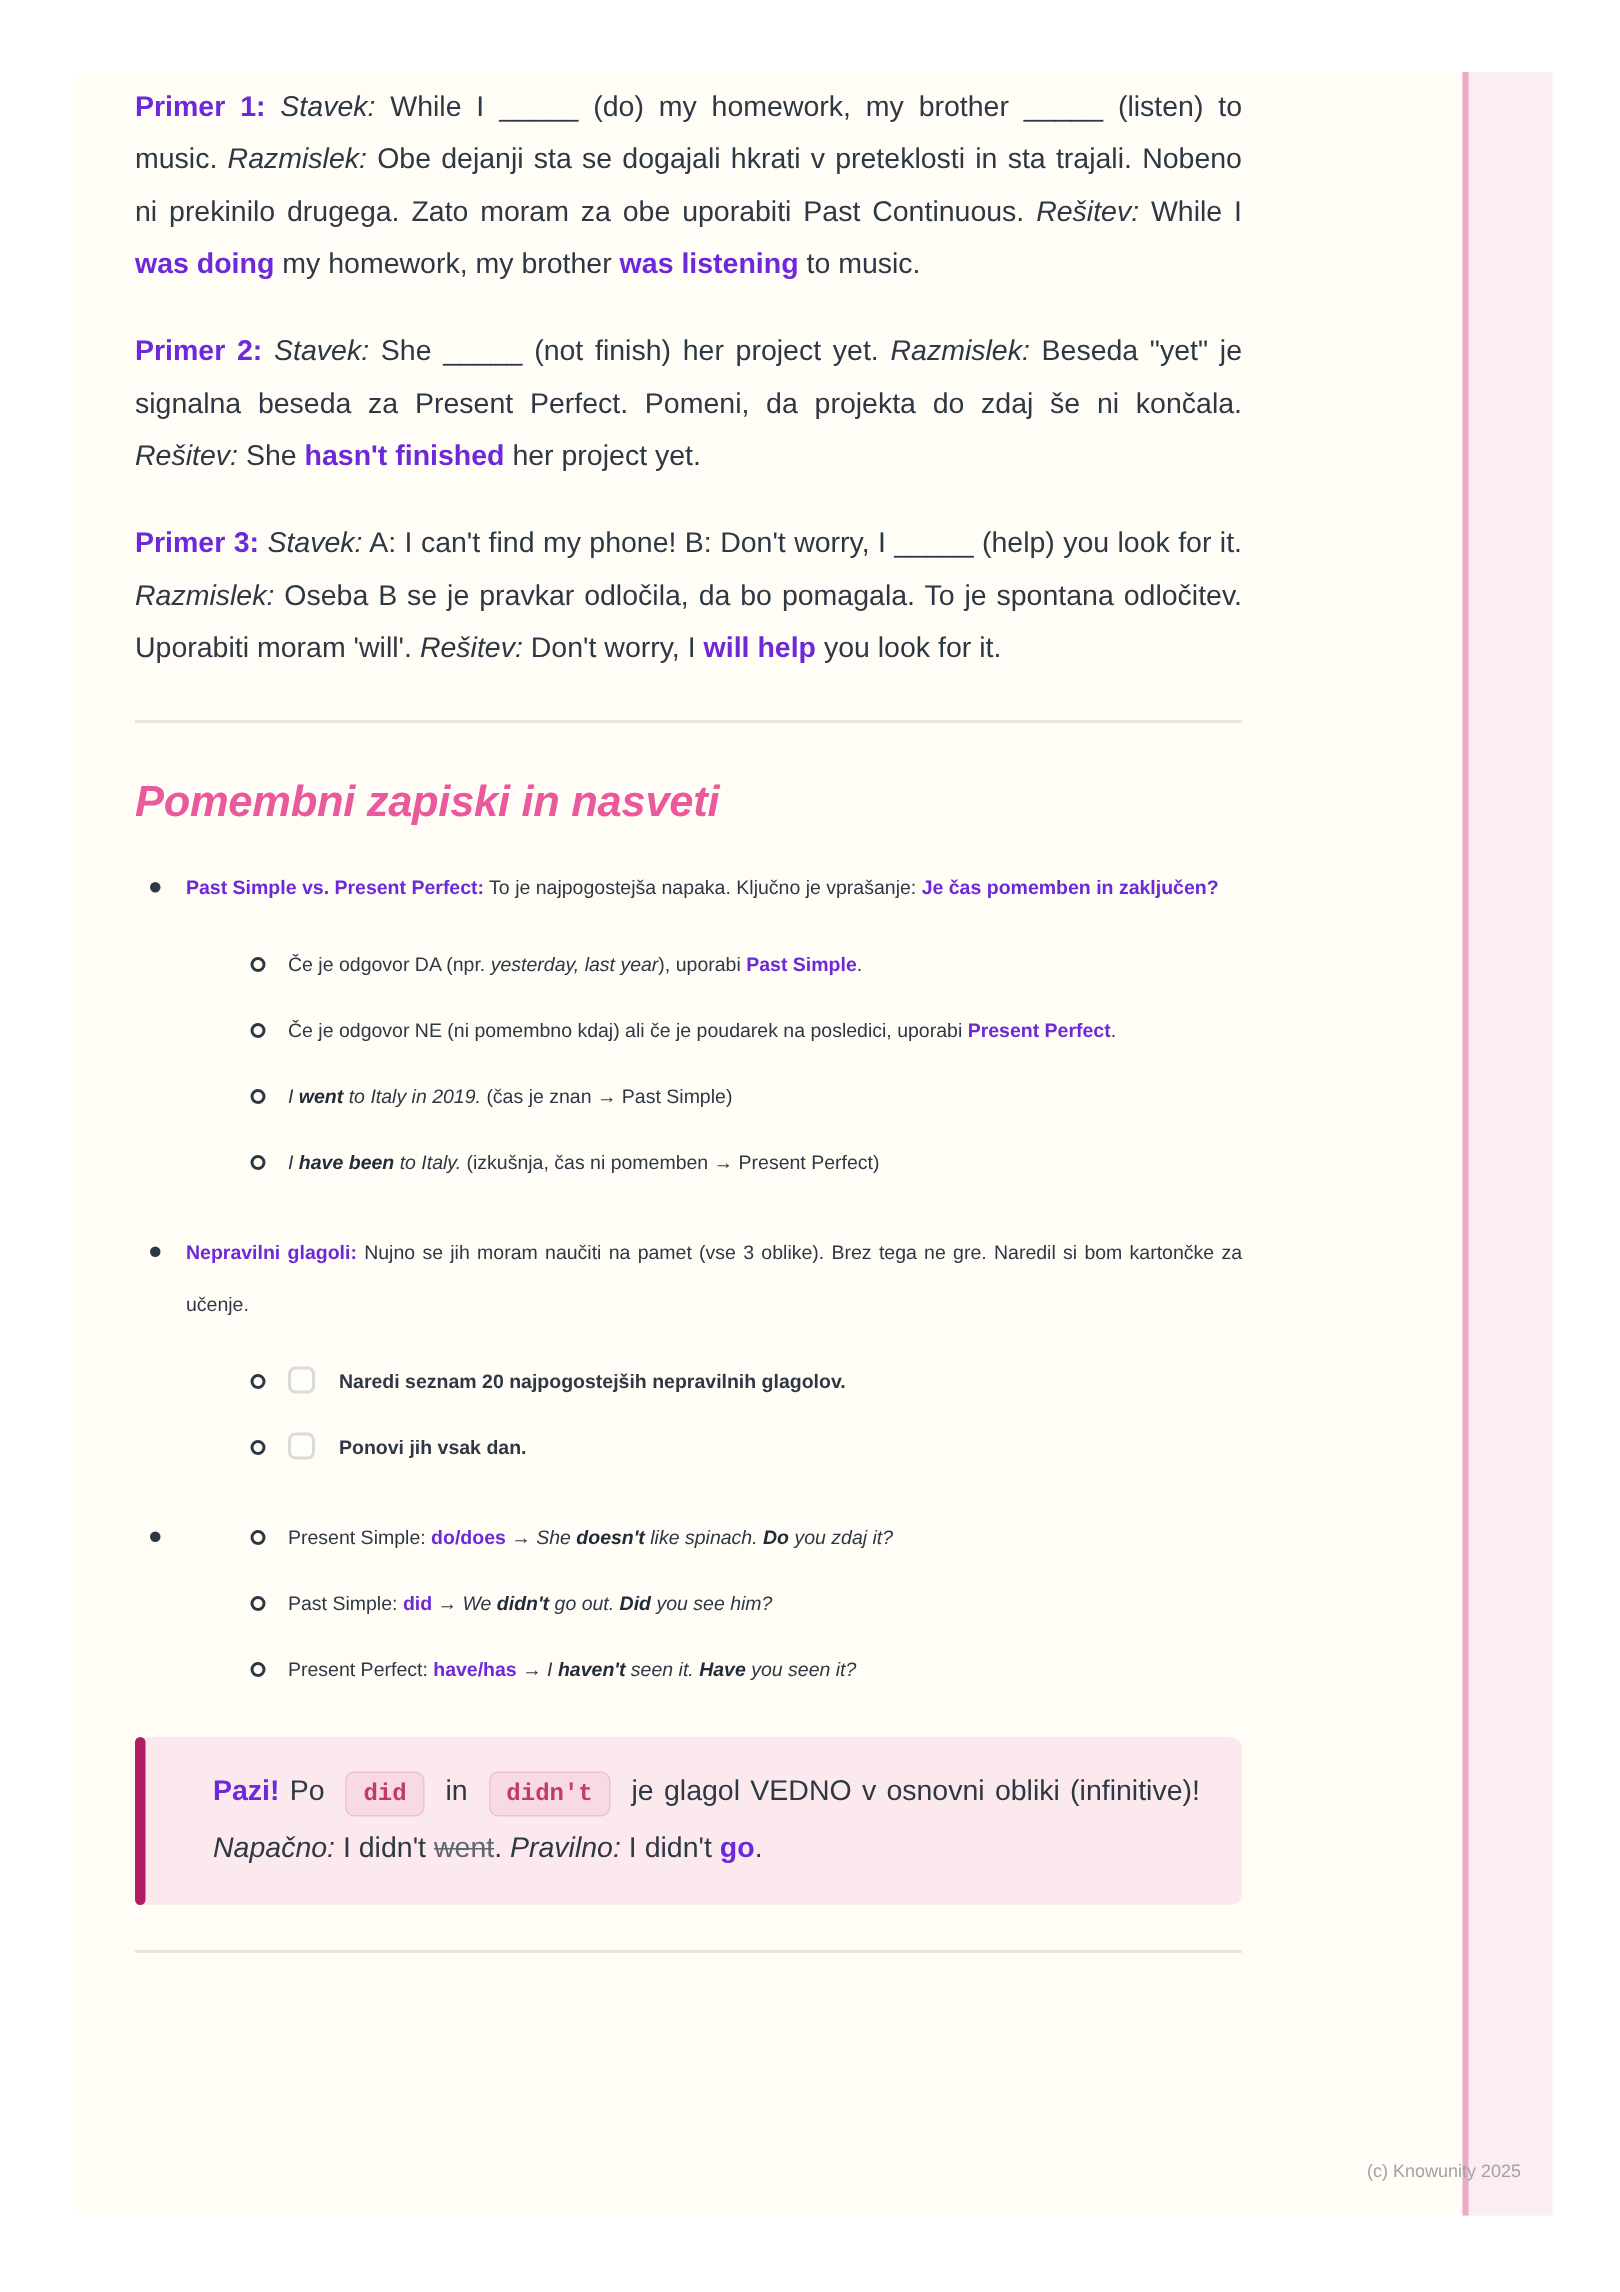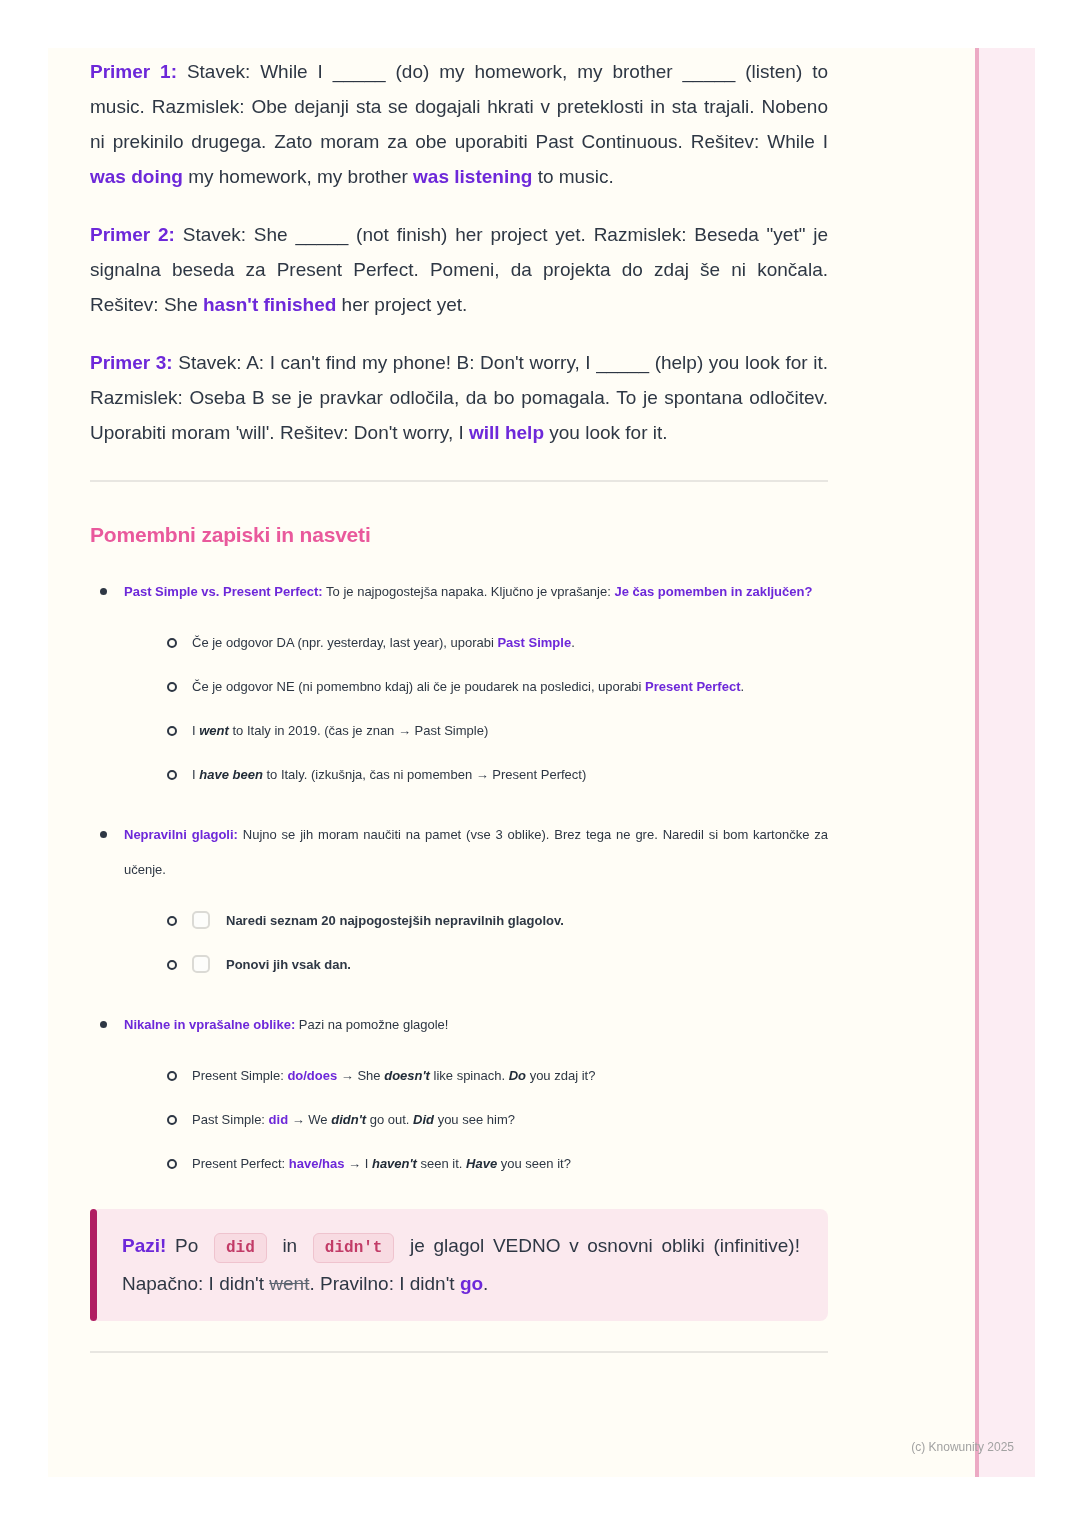--- a/index.html
+++ b/index.html
@@ -31,21 +31,21 @@
 
   .para {
     font-size: 19px;
     line-height: 35px;
     text-align: justify;
     margin: 0 0 23px 0;
   }
   .para:last-child { margin-bottom: 0; }
 
   .run-b  { font-weight: 700; color: #6d28d9; }
-  .run-i  { }
+  .run-i  { font-style: italic; }
   .run-bi { font-weight: 700; font-style: italic; color: #222c38; }
   .run-strike { text-decoration: line-through; color: #5d6672; }
   .run-code {
     display: inline-block;
     font-family: "Liberation Mono", "DejaVu Sans Mono", monospace;
     font-weight: 700;
     font-size: 16px;
     line-height: 1.25;
     color: var(--code-text, #c23b67);
     background: var(--code-bg, #f8dbe2);
@@ -59,26 +59,27 @@
 
   .divider {
     border: none;
     height: 2px;
     background: var(--divider, #e8e6e1);
     margin: 30px 0 0 0;
   }
   .divider-bottom { margin-top: 30px; }
 
   .heading {
-    font-size: 21px;
+    font-size: 29px;
     line-height: 34px;
     font-weight: 700;
     color: var(--accent-pink, #e9599c);
     margin: 36px 0 22px 0;
     letter-spacing: -0.2px;
+    font-style: italic;
   }
 
   .li1 {
     position: relative;
     padding-left: 34px;
     margin-bottom: 25px;
   }
   .li1 > .marker.dot {
     position: absolute;
     left: 10px; top: 14px;
@@ -118,21 +119,21 @@
     border-radius: 5px;
     margin: 8px 16px 0 0;
   }
   .todo .li-text { text-align: right; font-weight: bold; }
 
   .callout {
     position: relative;
     margin-top: 28px;
     background: var(--callout-bg, #fbe9ee);
     border-radius: 8px;
-    padding: 18px 28px 18px 32px;
+    padding: 18px 28px 18px 52px;
   }
   .callout-bar {
     position: absolute;
     left: 0; top: 0; bottom: 0;
     width: 7px;
     background: var(--callout-bar, #b01d62);
     border-radius: 6px;
   }
   .callout-text {
     font-size: 19px;
@@ -205,21 +206,20 @@
           <div class="row">
             <span class="checkbox"></span>
             <div class="li-text"><span>Ponovi jih vsak dan.</span></div>
           </div>
         </div>
       </div>
     </div>
 
     <div class="li1">
       <span class="marker dot"></span>
-      <div class="li-text"><span class="run-b">Nikalne in vprašalne oblike:</span><span> Pazi na pomožne glagole!</span></div>
       <div class="sub">
         <div class="li2">
           <span class="marker ring"></span>
           <div class="li-text"><span>Present Simple: </span><span class="run-b">do/does</span><span> → </span><span class="run-i">She </span><span class="run-bi">doesn't</span><span class="run-i"> like spinach. </span><span class="run-bi">Do</span><span class="run-i"> you zdaj it?</span></div>
         </div>
         <div class="li2">
           <span class="marker ring"></span>
           <div class="li-text"><span>Past Simple: </span><span class="run-b">did</span><span> → </span><span class="run-i">We </span><span class="run-bi">didn't</span><span class="run-i"> go out. </span><span class="run-bi">Did</span><span class="run-i"> you see him?</span></div>
         </div>
         <div class="li2">

